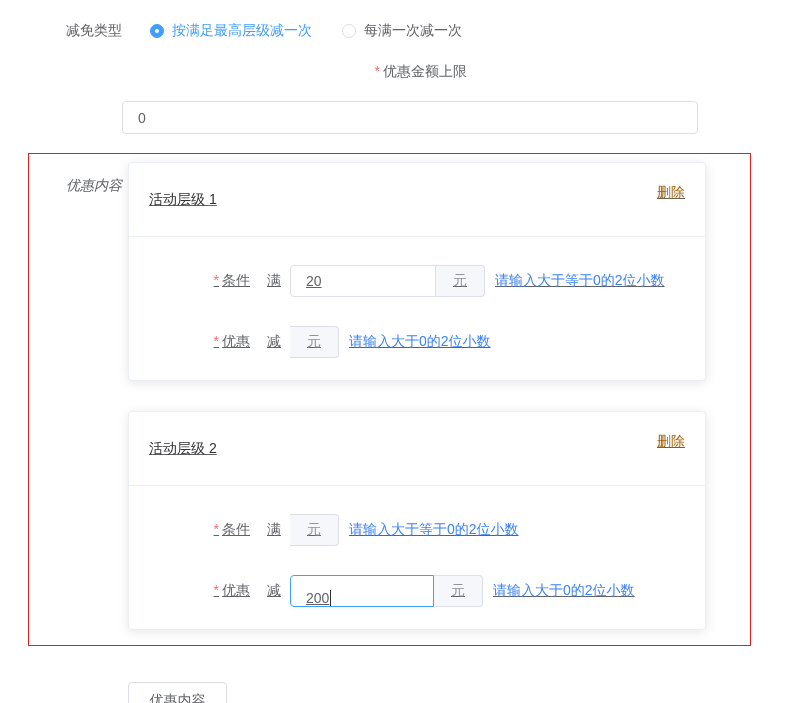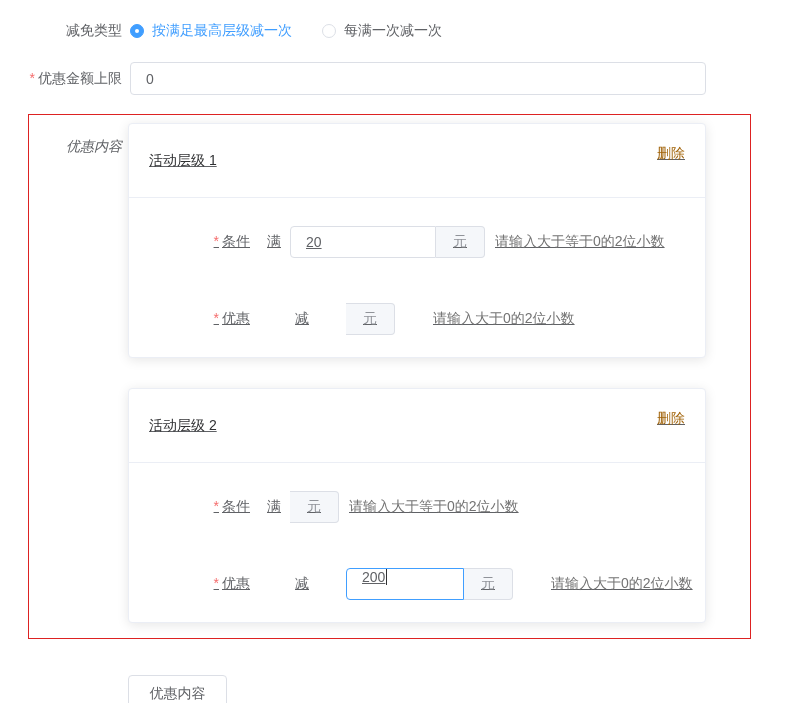--- a/index.html
+++ b/index.html
@@ -3,23 +3,23 @@
 <meta charset="utf-8">
 <style>
   * { margin:0; padding:0; box-sizing:border-box; }
   html,body { width:812px; height:703px; background:#fff; }
   body {
     font-family:"Liberation Sans","DejaVu Sans",sans-serif;
     font-size:14px; color:#606266;
   }
   .form { padding-top:21px; }
 
-  .form-row { display:flex; align-items:center; }
+  .form-row { display:flex; align-items:center;gap:20px; }
   .row-radio { margin-bottom:22px; }
-  .row-cap { margin-bottom:19px; }
+  .row-cap { margin-bottom:19px;flex-direction:column; }
 
   .label-col { width:122px; text-align:right; flex:none; color:#606266; line-height:19px; }
   .asterisk { color:#F56C6C; margin-right:3px; }
 
   .radio-group { display:flex; align-items:center; margin-left:8px; }
   .radio { display:flex; align-items:center; margin-right:30px; cursor:pointer;justify-content:flex-end; }
   .radio-circle { width:14px; height:14px; border-radius:50%; border:1px solid #DCDFE6; background:#fff; flex:none; position:relative; }
   .radio-circle.checked { border-color:#409EFF; background:#409EFF; }
   .radio-circle.checked::after { content:''; position:absolute; width:4px; height:4px; border-radius:50%; background:#fff; left:50%; top:50%; transform:translate(-50%,-50%); }
   .radio-text { margin-left:8px; }
@@ -32,29 +32,29 @@
   .tiers { margin-left:6px; width:578px;text-decoration:underline; }
 
   .card { background:#fff; border:1px solid #EBEEF5; border-radius:4px; box-shadow:0 2px 12px rgba(0,0,0,0.1); }
   .card + .card { margin-top:30px; }
   .card-header { height:74px; padding:0 20px; display:flex; align-items:center; justify-content:space-between; border-bottom:1px solid #EBEEF5; }
   .card-title { color:#303133; }
   .delete-link { color:#a16207; cursor:pointer; text-decoration:none; position:relative; top:-7px; }
   .card-body { padding:28px 20px 22px; }
 
   .tier-row { display:flex; align-items:center; height:32px; }
-  .tier-row + .tier-row { margin-top:45px;gap:28px; }
+  .tier-row + .tier-row { margin-top:29px; }
   .tier-label { width:101px; text-align:right; flex:none; }
   .prefix { margin-left:17px; flex:none; color:#606266; }
   .input-group { display:flex; margin-left:9px; flex:none; }
   .group-input { width:146px; height:32px; border:1px solid #DCDFE6; border-radius:4px 0 0 4px; padding:4px 15px; font-size:14px; color:#606266; font-family:inherit; outline:none; background:#fff; }
-  .fake-input { width:118px; height:32px; border:1px solid #409EFF; border-radius:4px 0 0 4px; padding:0 15px; display:flex; align-items:flex-start; background:#fff; color:#606266; }
+  .fake-input { width:144px; height:32px; border:1px solid #409EFF; border-radius:4px 0 0 4px; padding:0 15px; display:flex; align-items:flex-end; background:#fff; color:#606266; }
   .caret { width:1px; height:16px; background:#303133; margin-left:1px; flex:none; }
   .append { width:49px; height:32px; border:1px solid #DCDFE6; border-left:none; border-radius:0 4px 4px 0; background:#F5F7FA; color:#909399; display:flex; align-items:center; justify-content:center; flex:none; }
-  .hint { margin-left:10px; color:#737373; white-space:nowrap; }
+  .hint { margin-left:10px; color:#3b82f6; white-space:nowrap; }
 
   .add-btn { display:block; margin:36px 0 0 128px; width:99px; height:38px; background:#fff; border:1px solid #DCDFE6; border-radius:4px; color:#606266; font-size:14px; font-family:inherit; cursor:pointer; }
 </style>
 </head>
 <body>
 
 <div class="form">
 
   <div class="form-row row-radio">
     <div class="label-col">减免类型</div>

